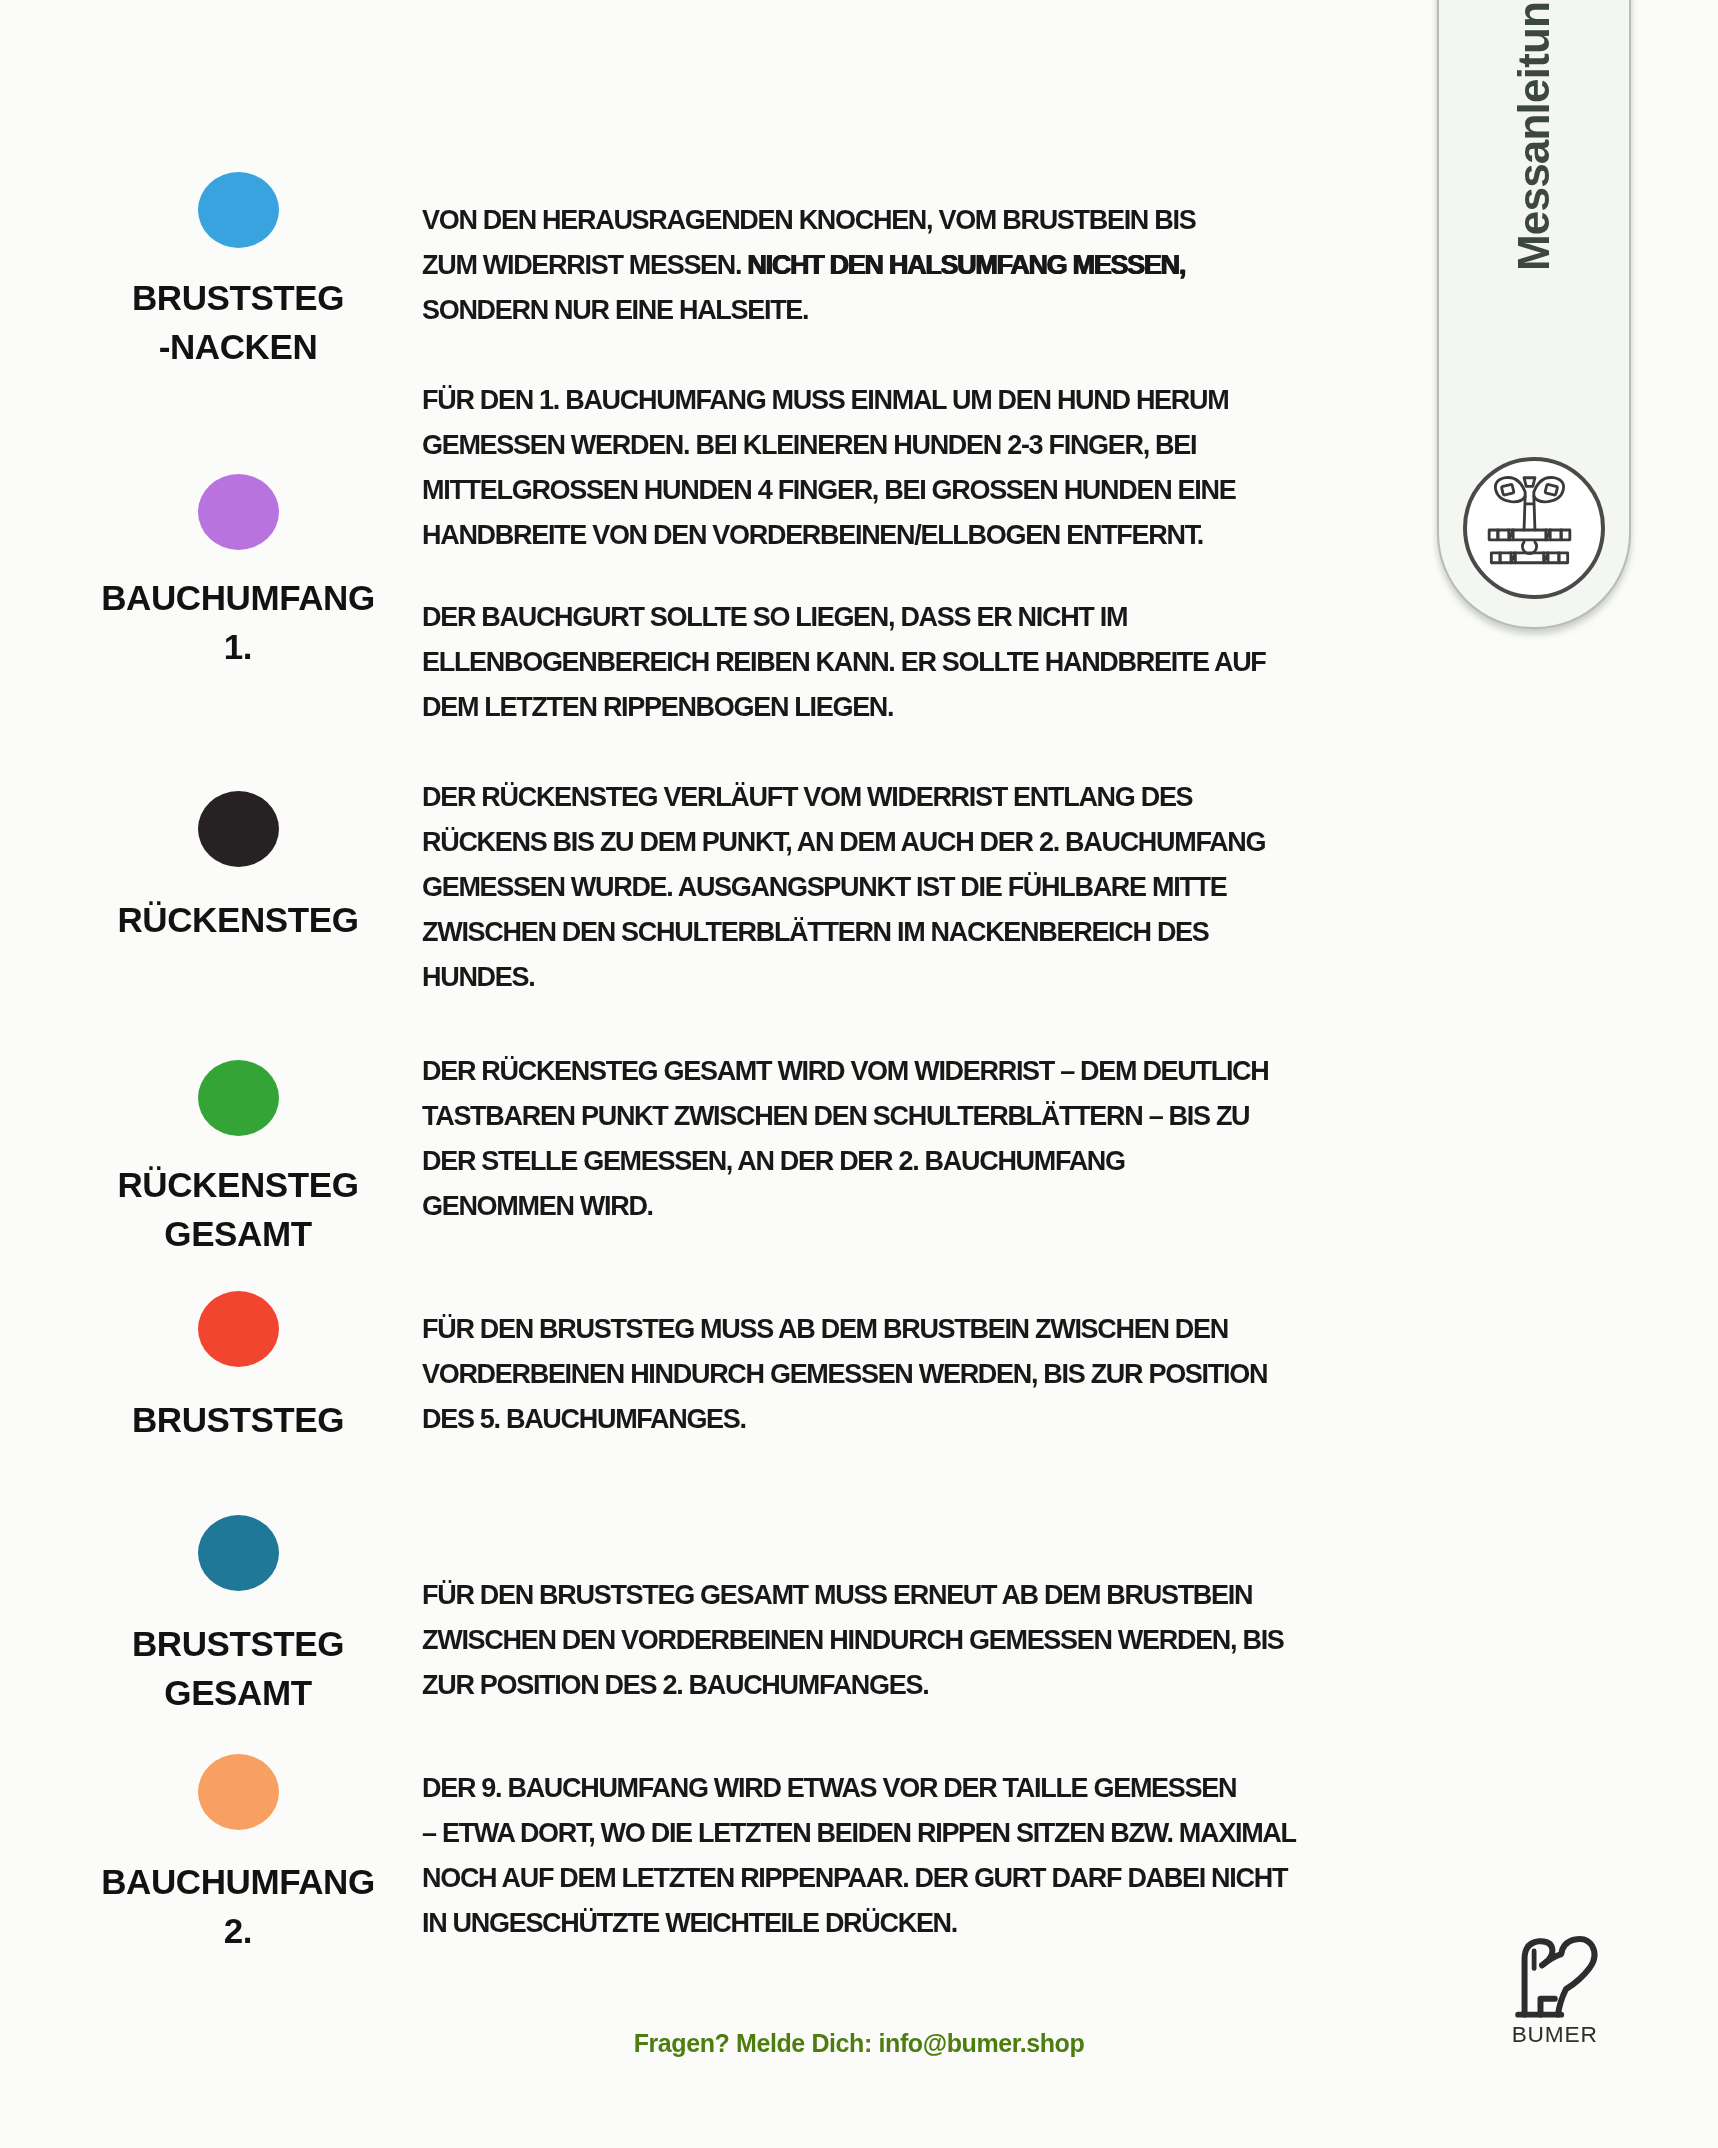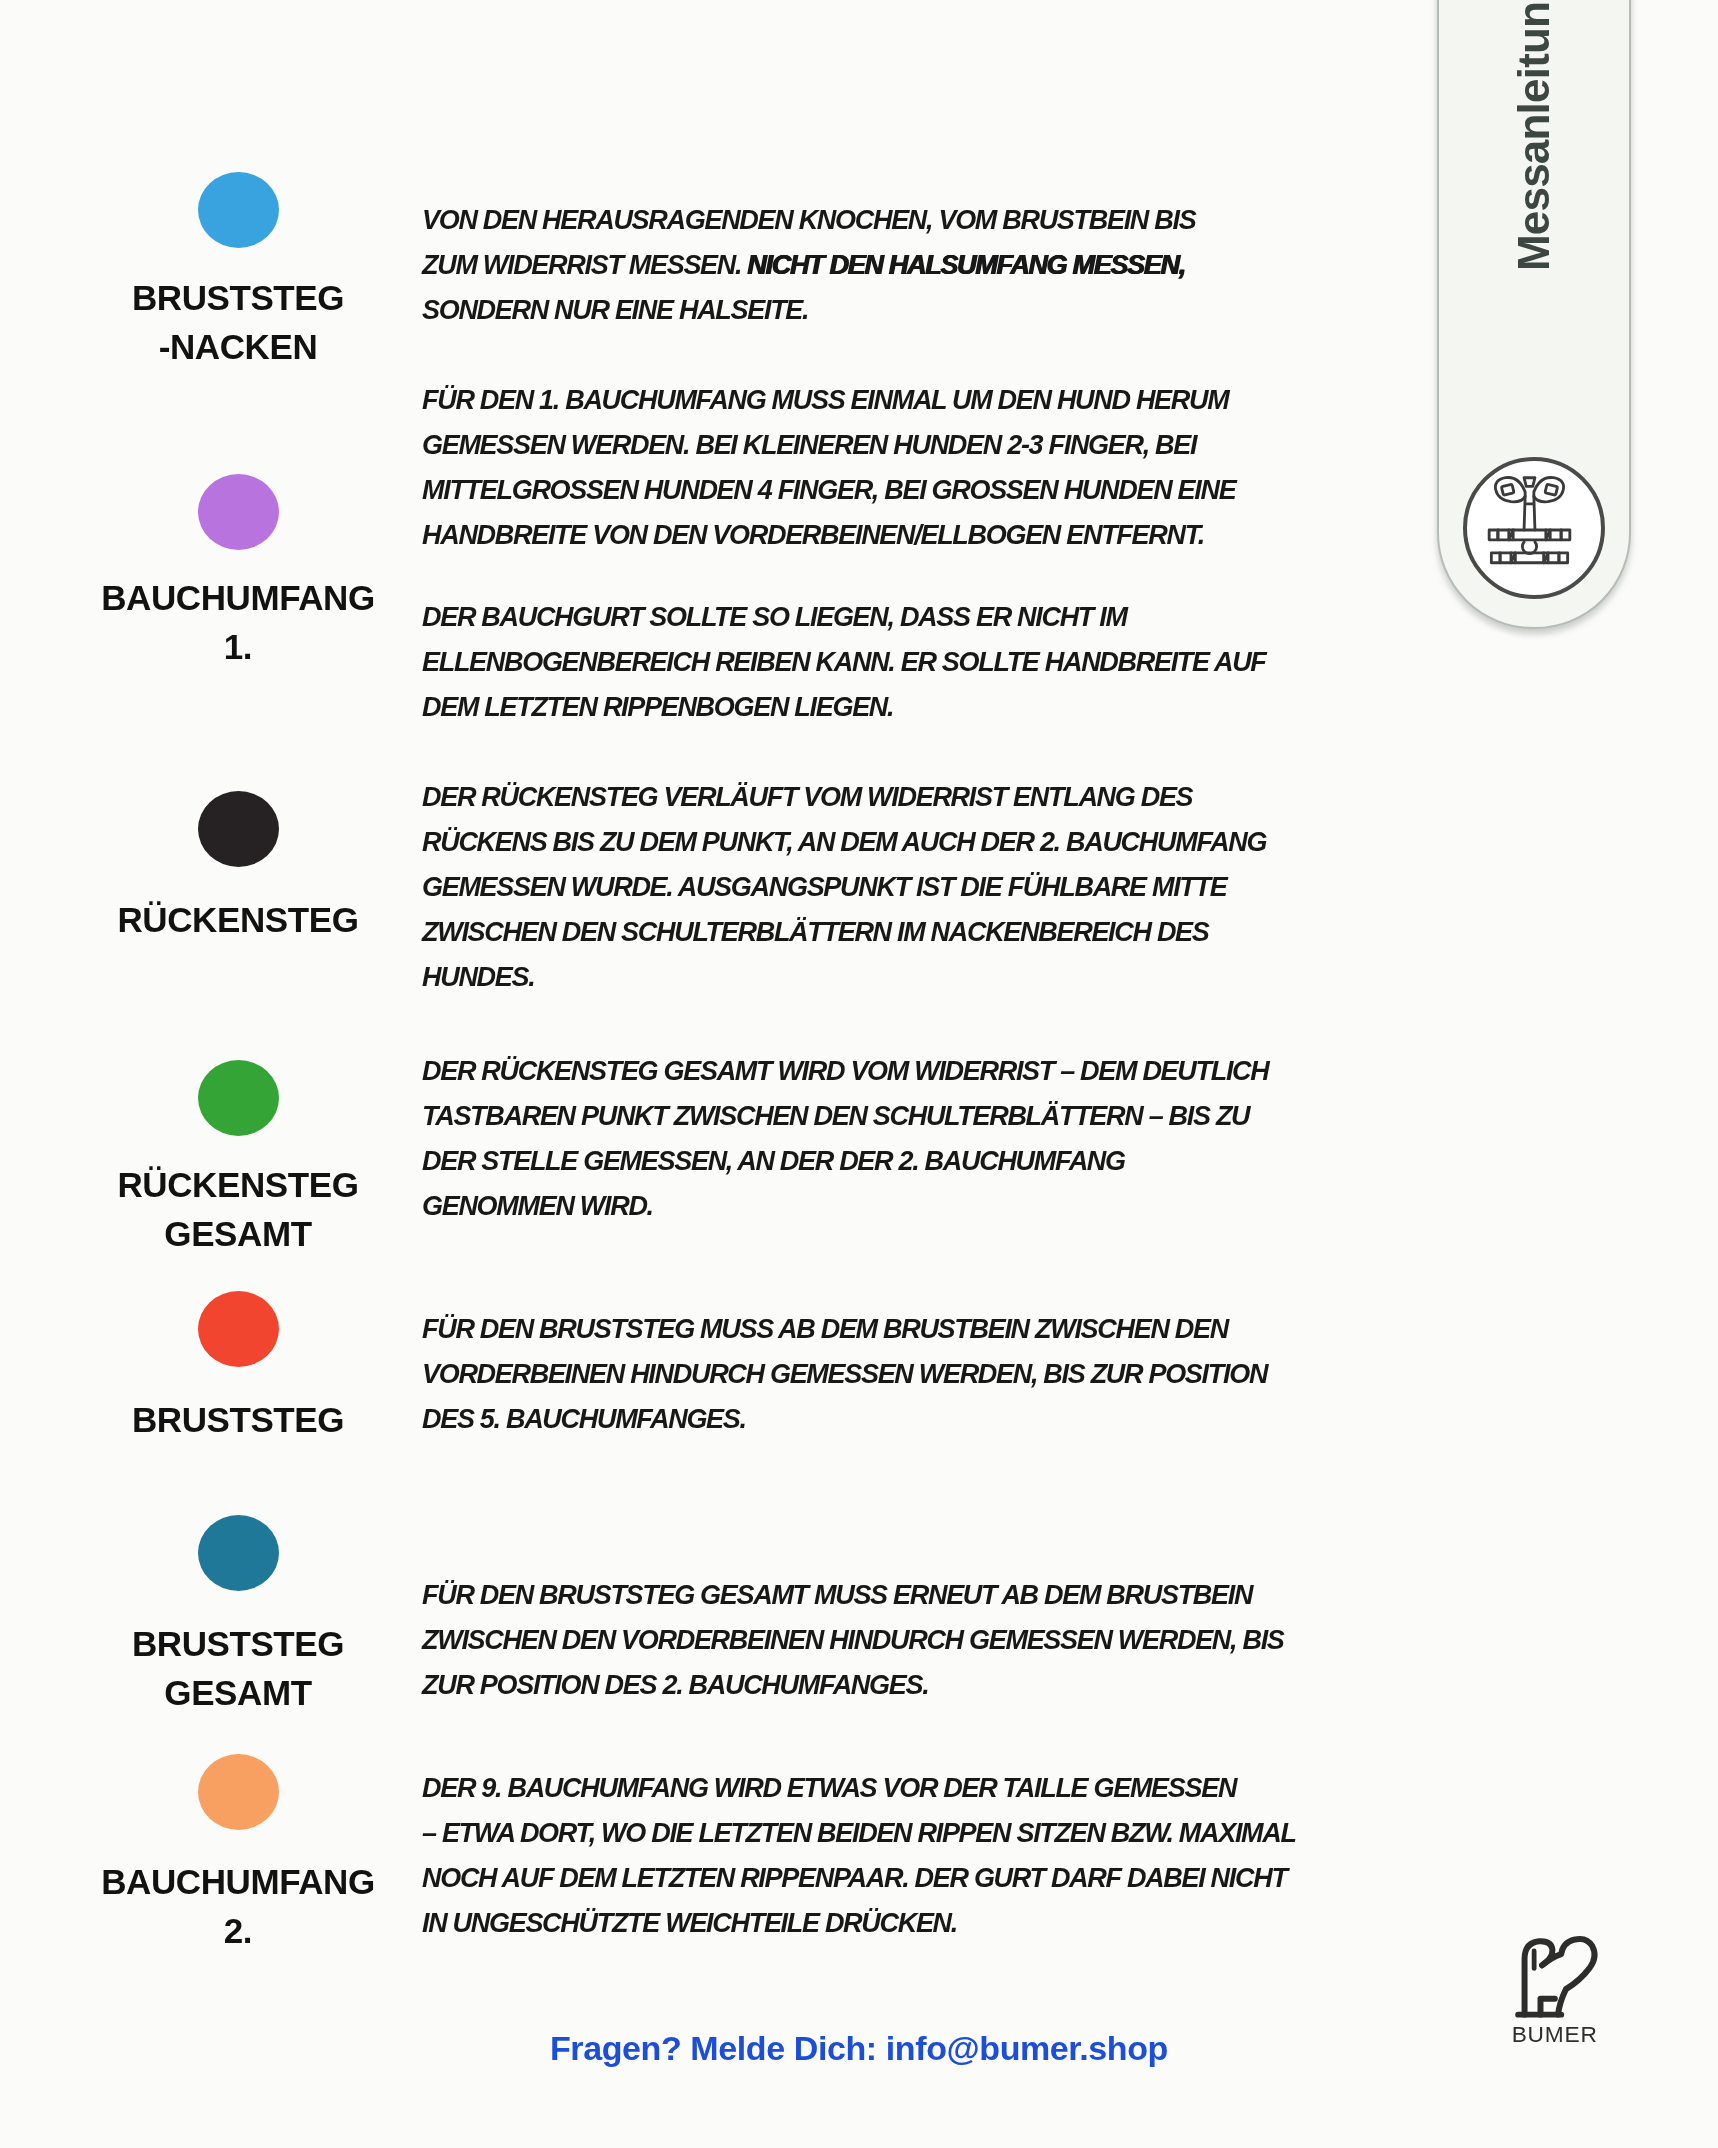--- a/index.html
+++ b/index.html
@@ -11,21 +11,21 @@
   }
   .dot{position:absolute;left:198px;width:81px;height:76px;border-radius:50%;}
   .dot-label{
     position:absolute;left:62px;width:352px;text-align:center;
     font-weight:bold;font-size:35px;line-height:49px;letter-spacing:-0.4px;
     color:#121212;white-space:pre-line;
   }
   .para{
     position:absolute;left:422px;width:948px;
     font-weight:bold;font-size:27px;line-height:45px;letter-spacing:-1.3px;
-    color:#181818;white-space:pre-line;font-style:italic;
+    color:#181818;white-space:pre-line;
   }
   .para strong{
     font-weight:bold;
     text-shadow:0.6px 0 0 currentColor,-0.6px 0 0 currentColor;
     text-align:right;
   }
   .side-tab{
     position:absolute;left:1437px;top:-59px;width:190px;height:684px;
     background:#f4f6f1;border:2.5px solid #b6bcb6;
     border-radius:50px 50px 96px 96px;
@@ -40,21 +40,21 @@
     white-space:nowrap;
   }
   .tab-badge{
     position:absolute;left:50%;transform:translateX(-50%);top:514px;
     width:134px;height:134px;border-radius:50%;
     background:#ffffff;border:4.2px solid #4a4a4a;
   }
   .tab-badge svg{position:absolute;left:8.4px;top:8.4px;}
   .footer-contact{
     position:absolute;top:2029px;left:0;width:1718px;text-align:center;
-    font-size:34px;font-weight:bold;color:#1d4ed8;letter-spacing:-0.4px;
+    font-size:25px;font-weight:bold;color:#4d7c0f;letter-spacing:-0.4px;
   }
   .brand-logo{position:absolute;left:1510px;top:1927px;width:117px;}
   .brand-logo-text{
     font-size:22.7px;font-weight:normal;letter-spacing:0.8px;color:#2e2e2e;
     margin-top:-3.4px;padding-left:1.7px;
   }
 </style>
 </head>
 <body>
 

